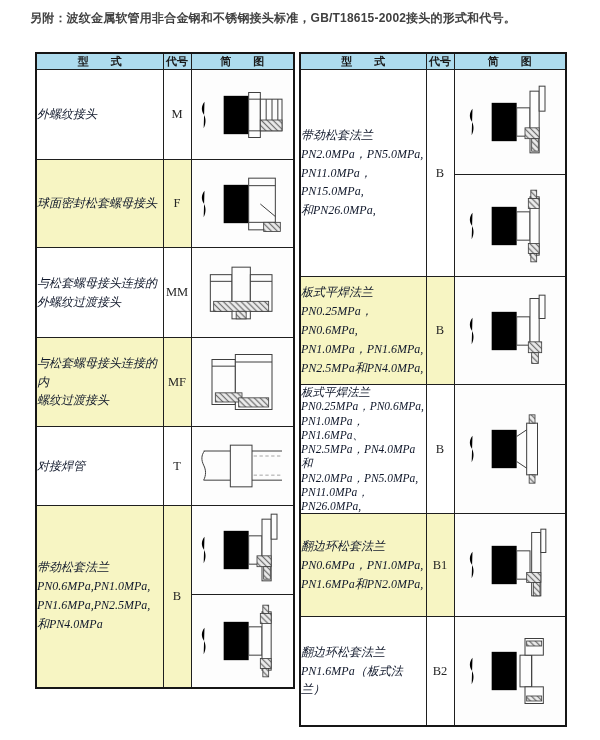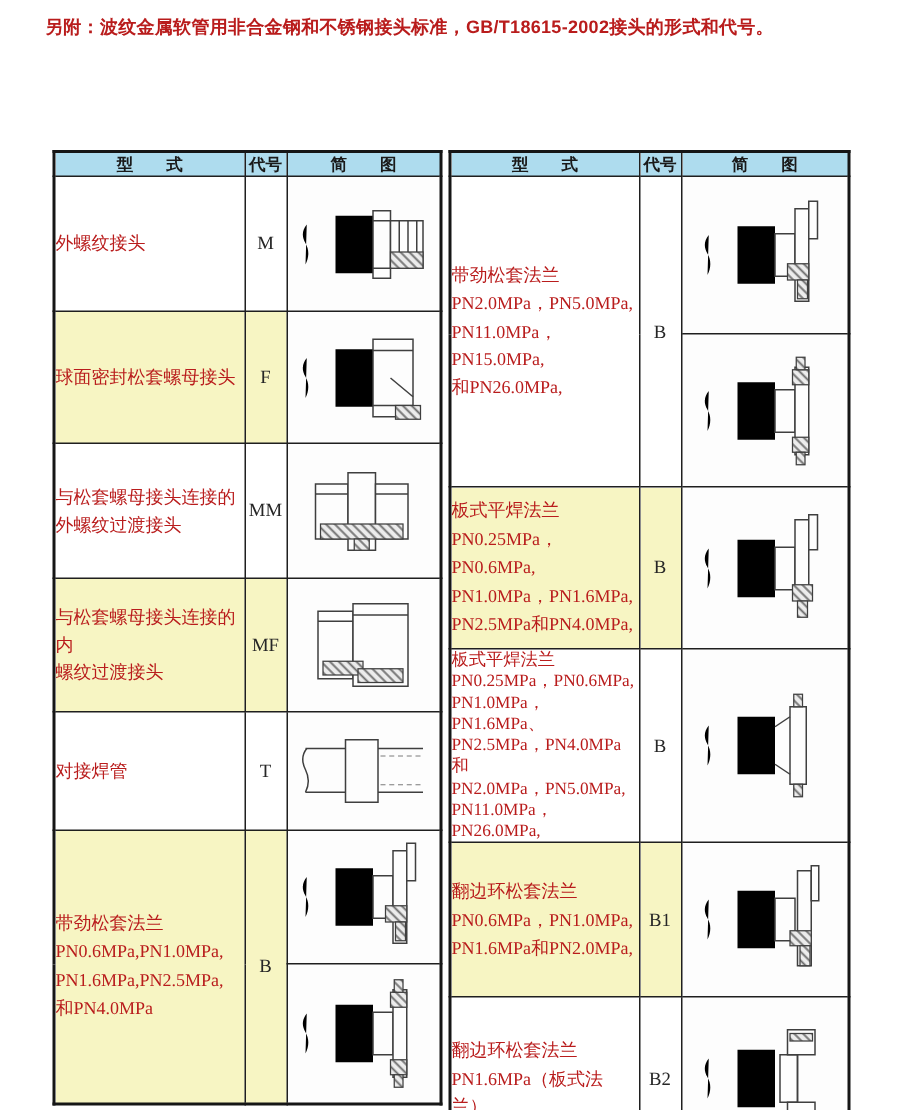--- a/index.html
+++ b/index.html
@@ -2,39 +2,38 @@
 <html><head>
 <meta charset="utf-8">
 <style>
   html,body{margin:0;padding:0;}
   body{
     width:600px;height:740px;position:relative;background:#ffffff;
     font-family:"Liberation Sans",sans-serif;color:#1d1d1d;overflow:hidden;
   }
   .page-title{
     position:absolute;left:30px;top:10px;width:560px;
-    font-size:12px;font-weight:bold;letter-spacing:.2px;white-space:nowrap;color:#b91c1c;
+    font-size:12px;font-weight:bold;letter-spacing:.2px;white-space:nowrap;color:#404040;
   }
   table.ftable{
     position:absolute;border-collapse:collapse;table-layout:fixed;background:#fff;
     border:2px solid #161616;
-    margin-top:48px;
   }
   table.ftable td{border:1.5px solid #1f1f1f;padding:0;overflow:hidden;}
   table.left{left:35px;top:52px;width:258px;}
   table.right{left:299px;top:52px;width:266px;}
   table.left col.c-type{width:127px;} table.left col.c-code{width:28px;} table.left col.c-sketch{width:103px;}
   table.right col.c-type{width:126px;} table.right col.c-code{width:28px;} table.right col.c-sketch{width:112px;}
   tr.hdr td{
     height:15px;background:#aedcee;text-align:center;vertical-align:middle;
     font-size:11px;font-weight:bold;color:#1a1a1a;
   }
   td.type-cell{
     font-family:"Liberation Serif",serif;font-size:12px;line-height:1.58;
-    padding:3px 5px 3px 9px;vertical-align:middle;white-space:pre-line;color:#b91c1c;
+    padding:3px 5px 3px 9px;vertical-align:middle;white-space:pre-line;color:#0f172a;font-style:italic;
   }
   td.type-cell.dense{line-height:1.24;font-size:11.5px;}
   td.code-cell{
     text-align:center;vertical-align:middle;font-family:"Liberation Serif",serif;
     font-size:12.5px;color:#262626;
   }
   td.sketch-cell{text-align:center;vertical-align:middle;background:#fdfdfd;}
   td.hl{background:#f7f5c3;}
   tr.h88{height:88px;padding-left:31px;} tr.h89{height:89px;} tr.h90{height:90px;} tr.h91{height:78px;}
   tr.h93{height:93px;} tr.h102{height:102px;} tr.h103{height:103px;} tr.h104{height:104px;}

